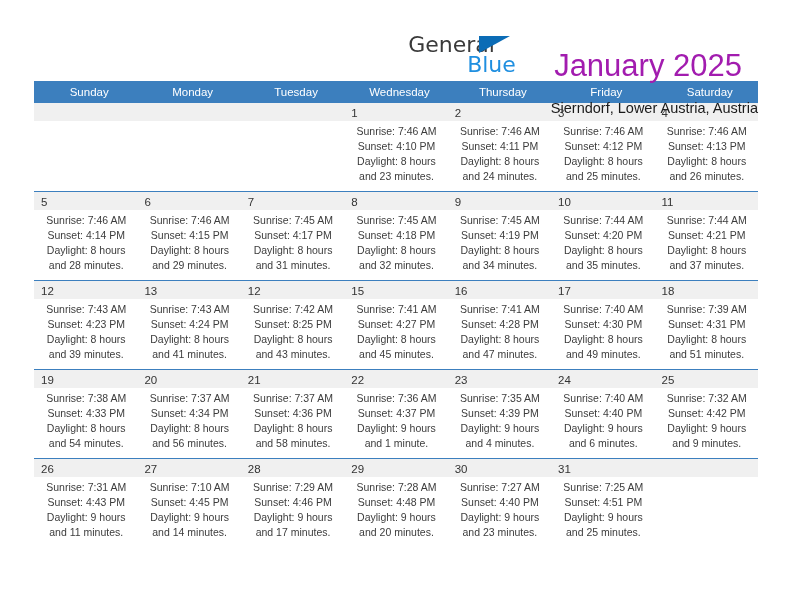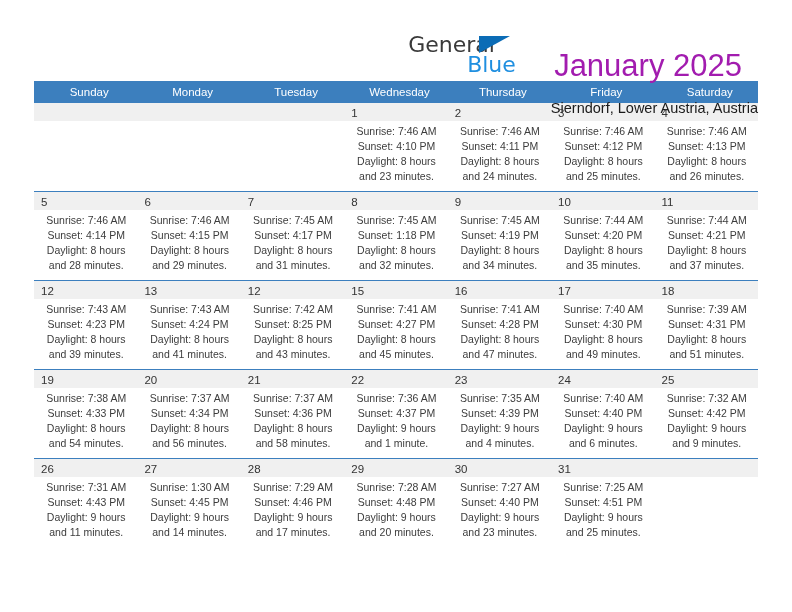--- a/index.html
+++ b/index.html
@@ -237,21 +237,21 @@
               <div>Sunrise: 7:45 AM</div>
               <div>Sunset: 4:17 PM</div>
               <div>Daylight: 8 hours</div>
               <div>and 31 minutes.</div>
             </div>
           </td>
           <td>
             <div class="daynum">8</div>
             <div class="lines">
               <div>Sunrise: 7:45 AM</div>
-              <div>Sunset: 1:18 PM</div>
+              <div>Sunset: 4:18 PM</div>
               <div>Daylight: 8 hours</div>
               <div>and 32 minutes.</div>
             </div>
           </td>
           <td>
             <div class="daynum">9</div>
             <div class="lines">
               <div>Sunrise: 7:45 AM</div>
               <div>Sunset: 4:19 PM</div>
               <div>Daylight: 8 hours</div>
@@ -413,21 +413,21 @@
             <div class="lines">
               <div>Sunrise: 7:31 AM</div>
               <div>Sunset: 4:43 PM</div>
               <div>Daylight: 9 hours</div>
               <div>and 11 minutes.</div>
             </div>
           </td>
           <td>
             <div class="daynum">27</div>
             <div class="lines">
-              <div>Sunrise: 1:30 AM</div>
+              <div>Sunrise: 7:10 AM</div>
               <div>Sunset: 4:45 PM</div>
               <div>Daylight: 9 hours</div>
               <div>and 14 minutes.</div>
             </div>
           </td>
           <td>
             <div class="daynum">28</div>
             <div class="lines">
               <div>Sunrise: 7:29 AM</div>
               <div>Sunset: 4:46 PM</div>

